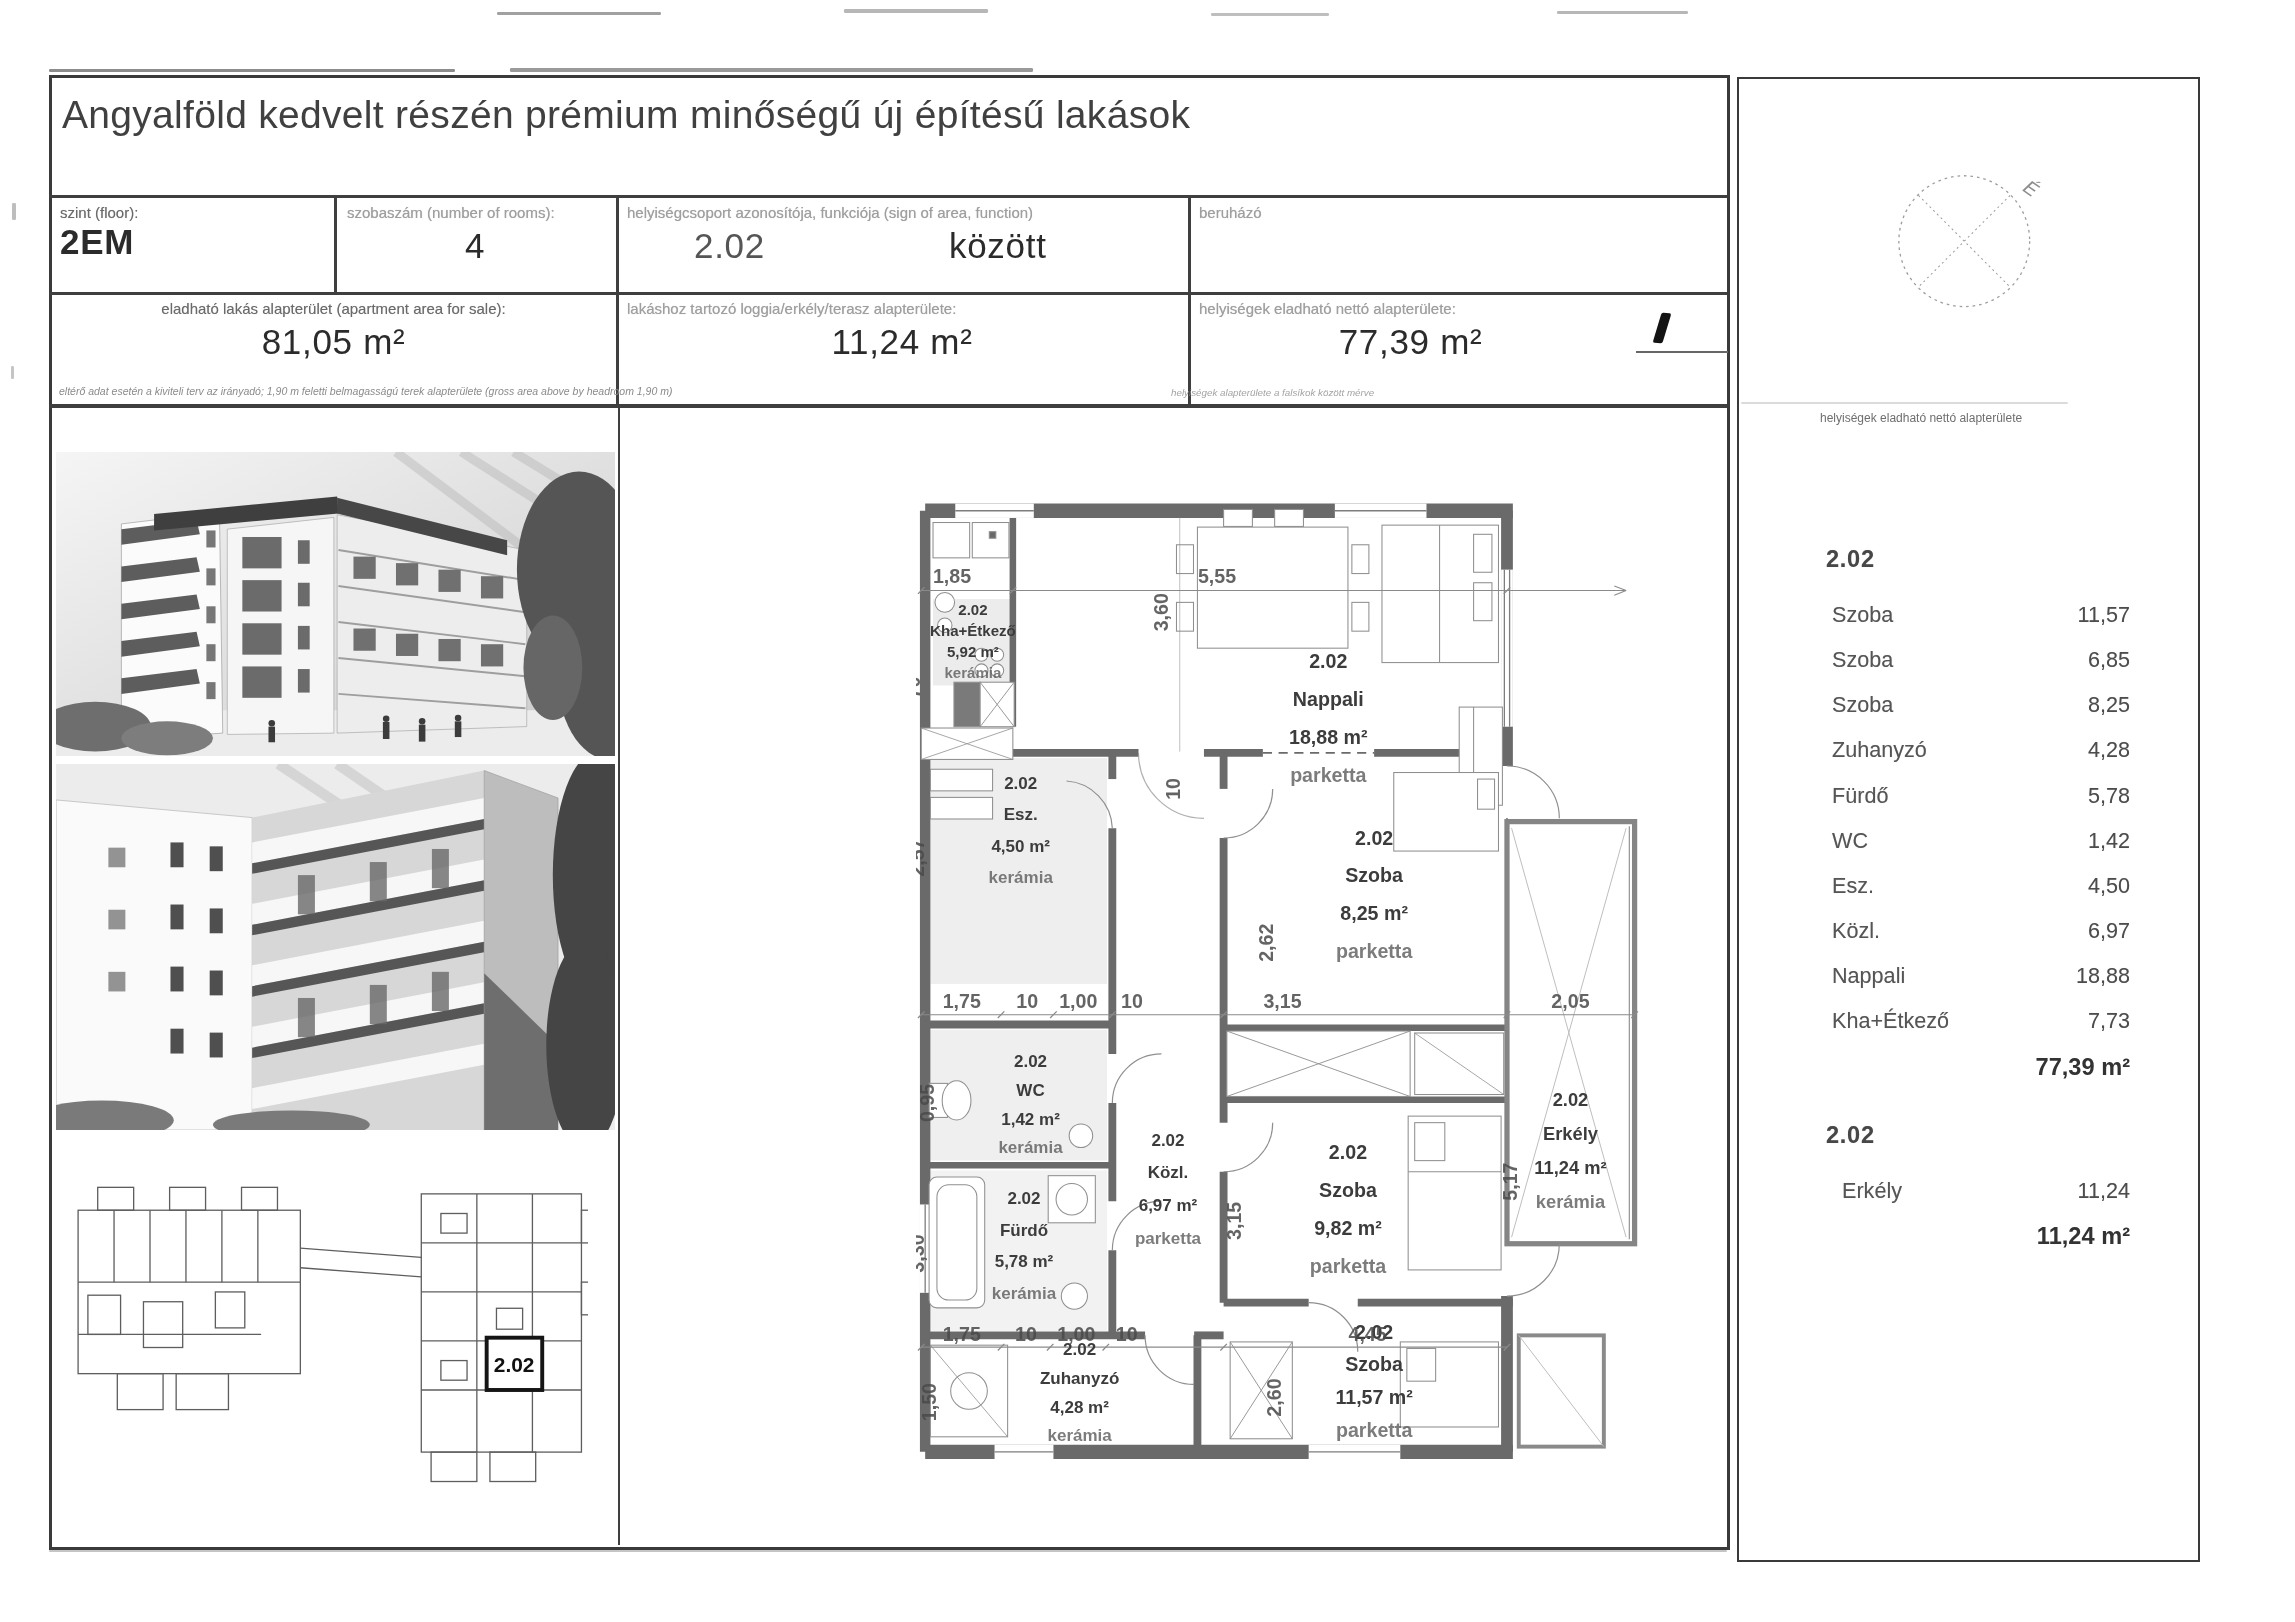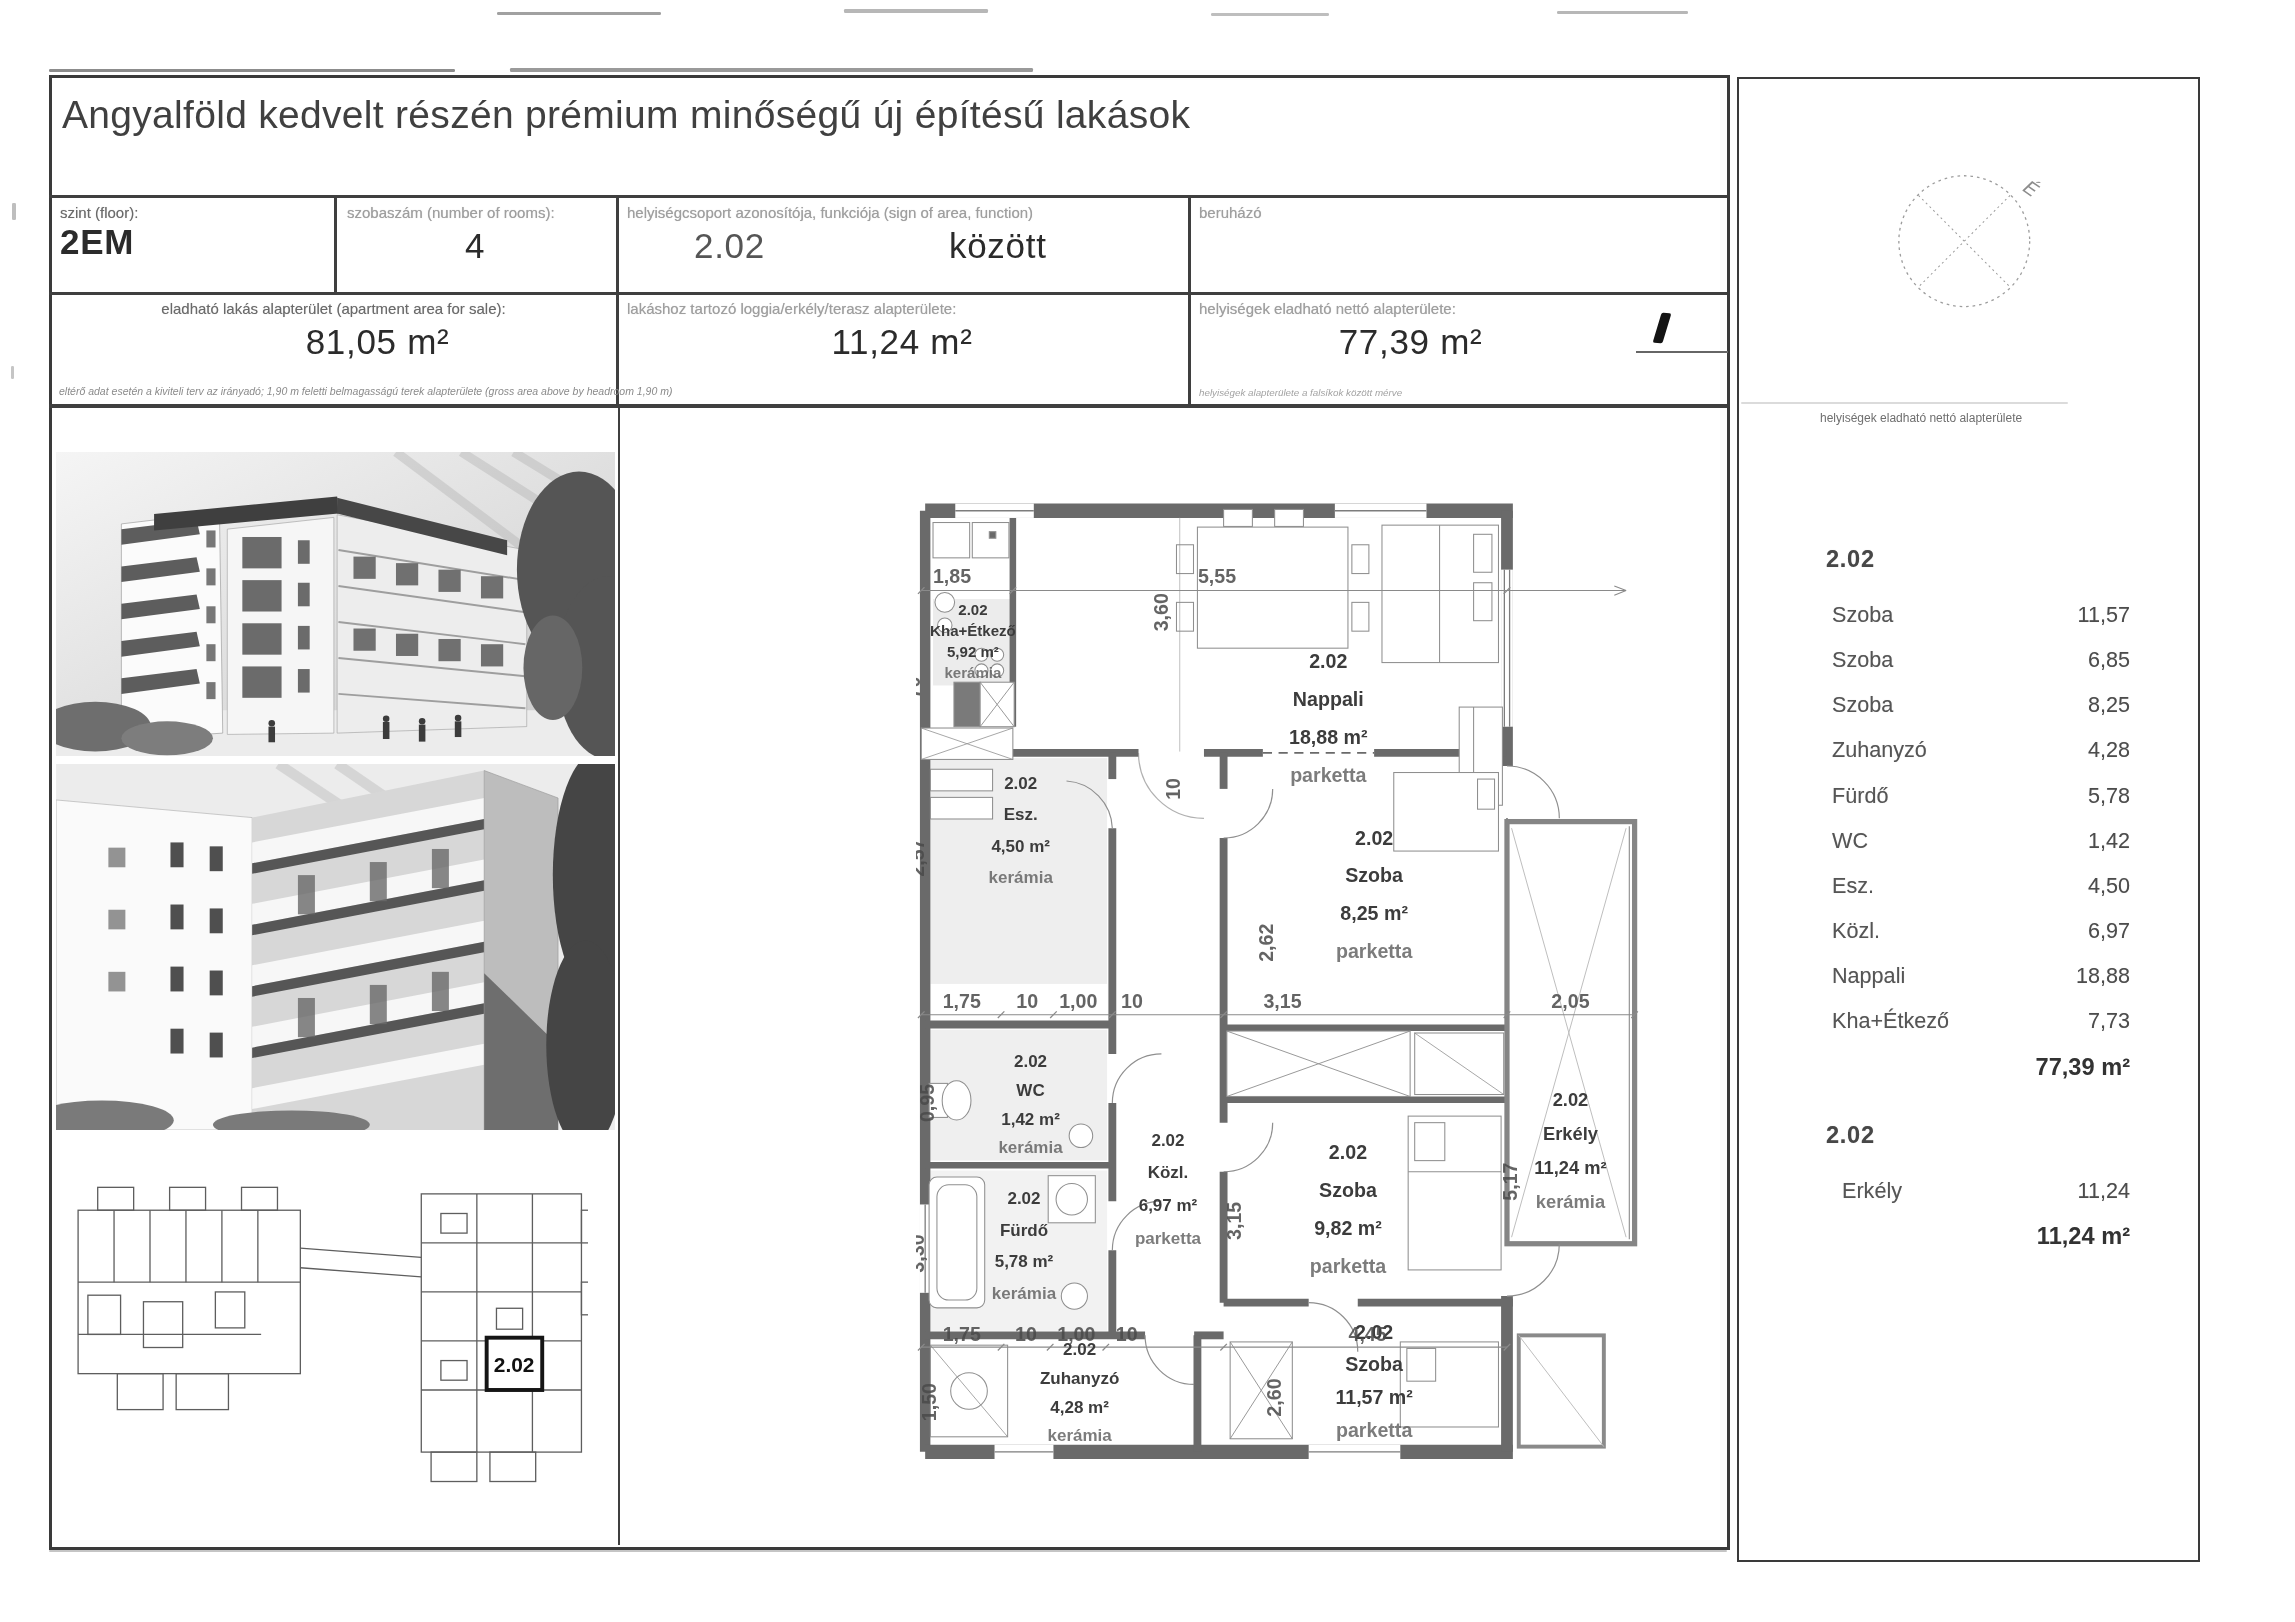--- a/index.html
+++ b/index.html
@@ -66,29 +66,29 @@
   <div class="cell-value" style="left:334px;top:226px;width:282px;text-align:center;">4</div>
 
   <div class="cell-label" style="left:627px;top:204px;">helyiségcsoport azonosítója, funkciója (sign of area, function)</div>
   <div class="cell-value grain" style="left:694px;top:226px;">2.02</div>
   <div class="cell-value" style="left:949px;top:226px;">között</div>
 
   <div class="cell-label" style="left:1199px;top:204px;">beruházó</div>
   <div class="mark-blob" style="left:1657px;top:313px;"></div>
 
   <div class="cell-label dark" style="left:52px;top:300px;width:563px;text-align:center;">eladható lakás alapterület (apartment area for sale):</div>
-  <div class="cell-value" style="left:52px;top:322px;width:563px;text-align:center;padding-left:44px;">81,05  m²</div>
+  <div class="cell-value" style="left:52px;top:322px;width:563px;text-align:center;">81,05  m²</div>
   <div class="footnote" style="left:59px;top:385px;">eltérő adat esetén a kiviteli terv az irányadó; 1,90 m feletti belmagasságú terek alapterülete (gross area above by headroom 1,90 m)</div>
 
   <div class="cell-label" style="left:627px;top:300px;">lakáshoz tartozó loggia/erkély/terasz alapterülete:</div>
   <div class="cell-value" style="left:616px;top:322px;width:572px;text-align:center;">11,24  m²</div>
 
   <div class="cell-label" style="left:1199px;top:300px;">helyiségek eladható nettó alapterülete:</div>
   <div class="cell-value" style="left:1188px;top:322px;width:445px;text-align:center;">77,39  m²</div>
-  <div class="footnote" style="left:1199px;top:387px;font-size:9.8px;opacity:.8;">helyiségek alapterülete a falsíkok között mérve</div>
+  <div class="footnote" style="left:1171px;top:387px;font-size:9.8px;opacity:.8;">helyiségek alapterülete a falsíkok között mérve</div>
 
   <svg class="abs" style="left:56px;top:452px;" width="559" height="304" viewBox="0 0 855 465">
     <defs>
       <linearGradient id="sky1" x1="0" y1="0" x2="1" y2="1">
         <stop offset="0" stop-color="#f5f5f5"></stop>
           <stop offset=".6" stop-color="#dcdcdc"></stop>
           <stop offset="1" stop-color="#c9c9c9"></stop>
       </linearGradient>
     </defs>
     <rect width="855" height="465" fill="url(#sky1)"></rect>

